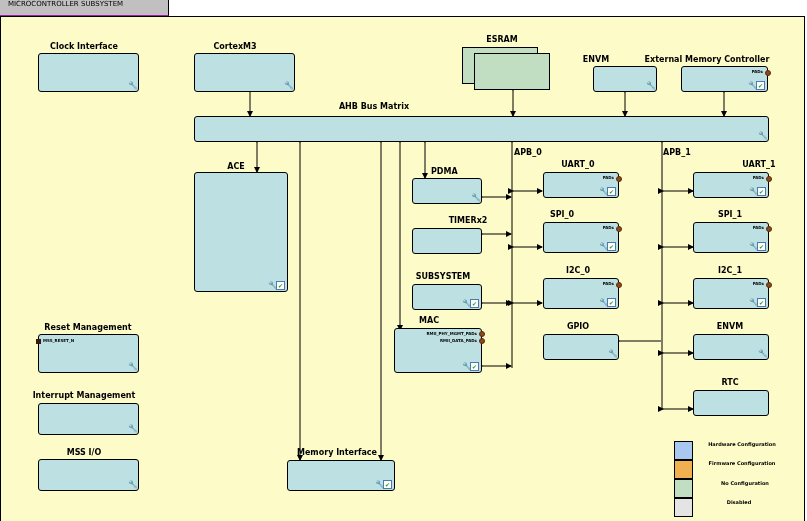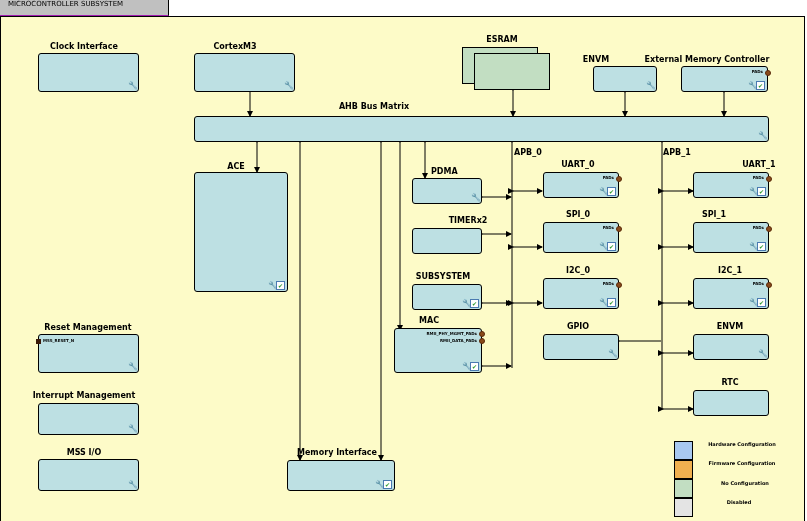--- a/index.html
+++ b/index.html
@@ -138,21 +138,21 @@
 <div class="lbl left" style="left:663px;top:148px">APB_1</div>
 
 <div class="lbl" style="left:578px;top:160px">UART_0</div>
 <div class="blk" style="left:543px;top:172px;width:76px;height:26px">
   <span class="portlbl" style="top:2px">PADs</span>
   <span class="port" style="top:3px"></span>
   <span class="wrench withcheck">🔧</span>
   <span class="check">✔</span>
 </div>
 
-<div class="lbl" style="left:578px;top:210px">SPI_0</div>
+<div class="lbl" style="left:562px;top:210px">SPI_0</div>
 <div class="blk" style="left:543px;top:222px;width:76px;height:31px">
   <span class="portlbl" style="top:2px">PADs</span>
   <span class="port" style="top:3px"></span>
   <span class="wrench withcheck">🔧</span>
   <span class="check">✔</span>
 </div>
 
 <div class="lbl" style="left:578px;top:266px">I2C_0</div>
 <div class="blk" style="left:543px;top:278px;width:76px;height:31px">
   <span class="portlbl" style="top:2px">PADs</span>
@@ -167,21 +167,21 @@
 </div>
 
 <div class="lbl" style="left:759px;top:160px">UART_1</div>
 <div class="blk" style="left:693px;top:172px;width:76px;height:26px">
   <span class="portlbl" style="top:2px">PADs</span>
   <span class="port" style="top:3px"></span>
   <span class="wrench withcheck">🔧</span>
   <span class="check">✔</span>
 </div>
 
-<div class="lbl" style="left:714px;top:210px">SPI_1</div>
+<div class="lbl" style="left:730px;top:210px">SPI_1</div>
 <div class="blk" style="left:693px;top:222px;width:76px;height:31px">
   <span class="portlbl" style="top:2px">PADs</span>
   <span class="port" style="top:3px"></span>
   <span class="wrench withcheck">🔧</span>
   <span class="check">✔</span>
 </div>
 
 <div class="lbl" style="left:730px;top:266px">I2C_1</div>
 <div class="blk" style="left:693px;top:278px;width:76px;height:31px">
   <span class="portlbl" style="top:2px">PADs</span>

